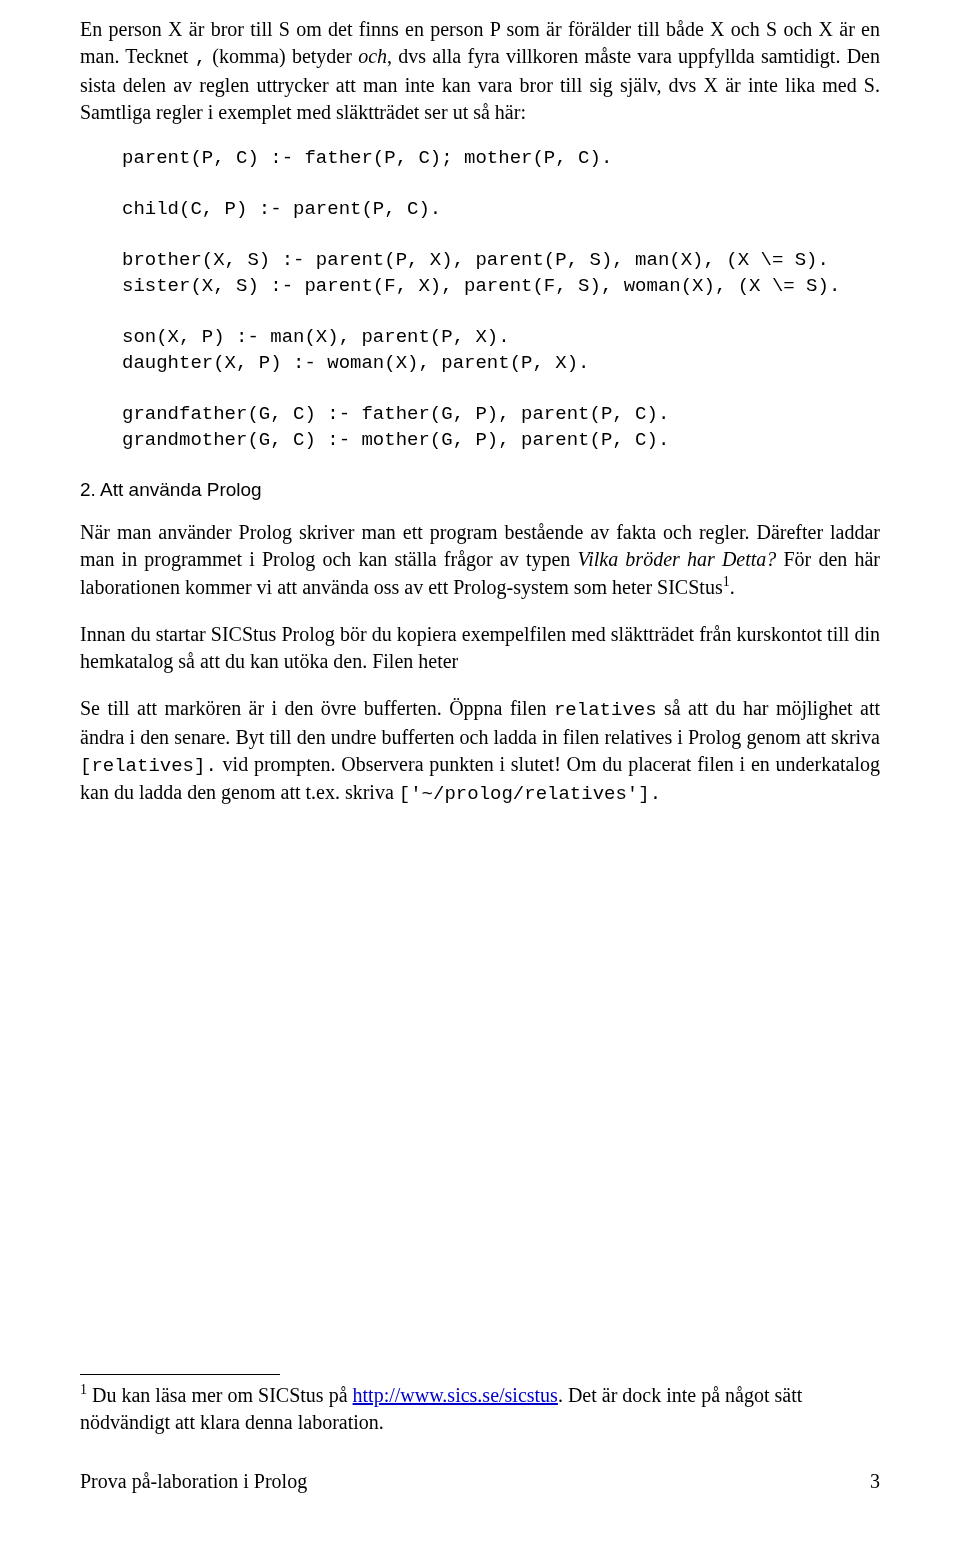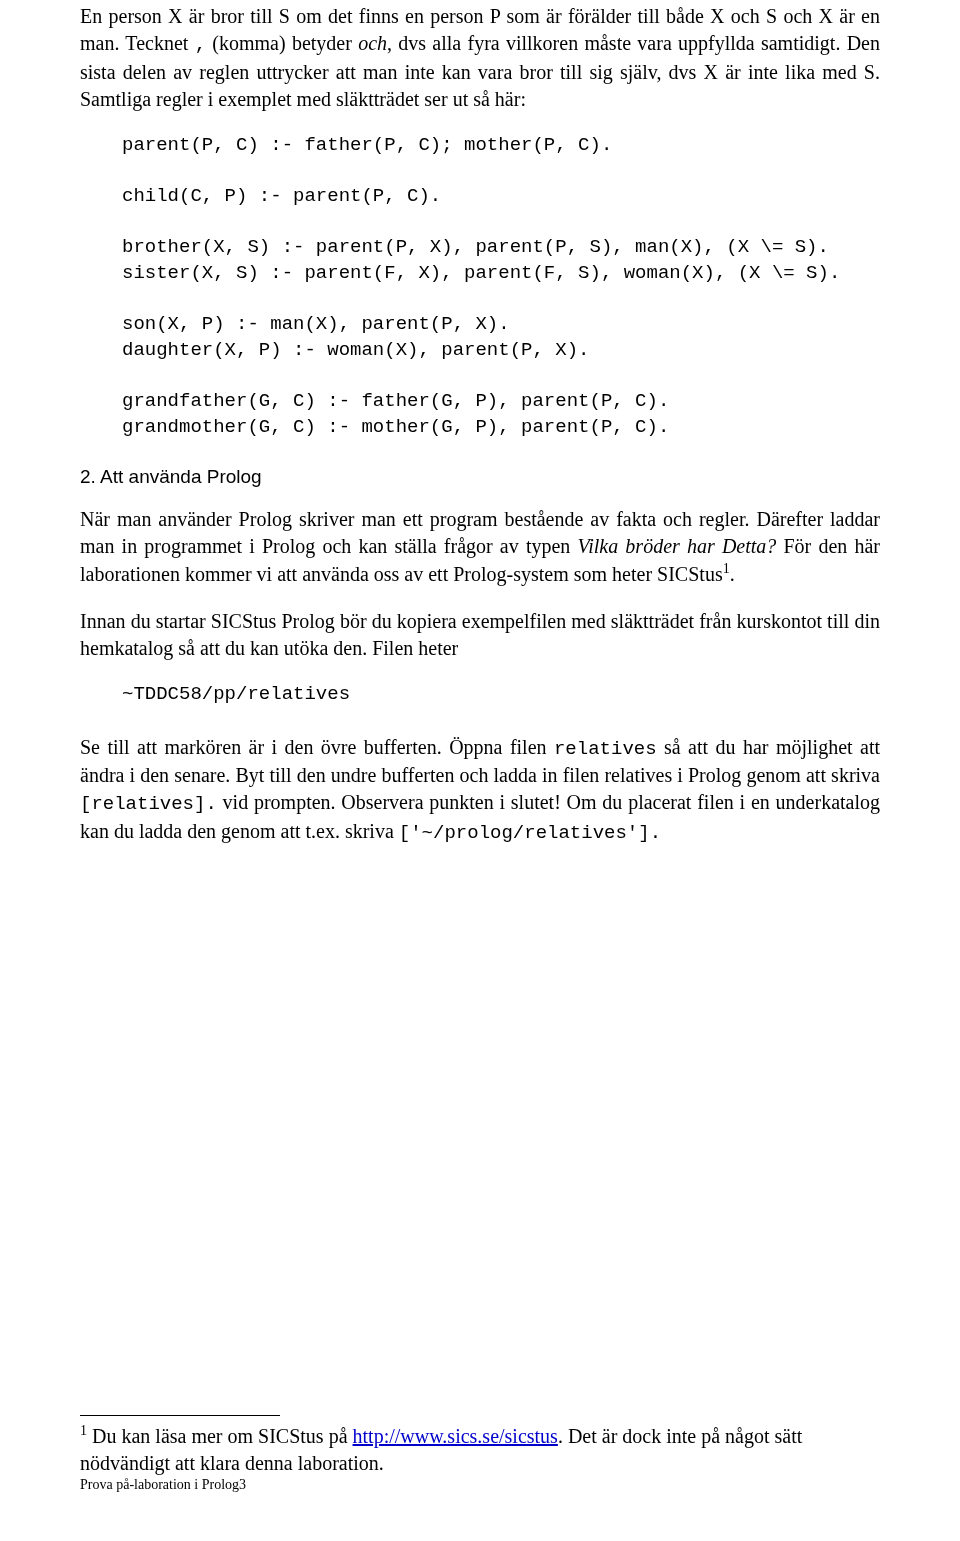--- a/index.html
+++ b/index.html
@@ -6,21 +6,21 @@
     margin: 0;
     padding: 0;
     background: #ffffff;
     font-family: "Century Schoolbook", "New Century Schoolbook", Georgia, serif;
     color: #000000;
   }
   .page {
     width: 960px;
     min-height: 1541px;
     box-sizing: border-box;
-    padding: 3px 80px 48px 80px;
+    padding: 16px 80px 48px 80px;
     position: relative;
     display: flex;
     flex-direction: column;
     justify-content: space-between;
   }
   .content {
   }
   p.body {
     font-size: 20px;
     line-height: 1.35;
@@ -54,22 +54,23 @@
     width: 200px;
     margin: 40px 0 6px 0;
   }
   .footnote {
     font-size: 20px;
     line-height: 1.35;
     margin: 0;
   }
   .footer {
     display: flex;
-    justify-content: flex-start;
-    font-size: 14px;
+    justify-content: space-between;
+    font-size: 20px;
+    margin-top: 34px;
   }
   sup { font-size: 0.7em; }
 </style>
 </head>
 <body>
 
 <div class="page">
   <div class="content">
 
     <p class="body">
@@ -90,21 +91,20 @@
 grandmother(G, C) :- mother(G, P), parent(P, C).</pre>
 
     <h2 class="section">2. Att använda Prolog</h2>
 
     <p class="body">
       <span>När man använder Prolog skriver man ett program bestående av fakta och regler. Därefter laddar man in programmet i Prolog och kan ställa frågor av typen </span><i>Vilka bröder har Detta?</i><span> För den här laborationen kommer vi att använda oss av ett Prolog-system som heter SICStus</span><sup>1</sup><span>.</span>
     </p>
 
     <p class="body">Innan du startar SICStus Prolog bör du kopiera exempelfilen med släktträdet från kurskontot till din hemkatalog så att du kan utöka den. Filen heter</p>
 
-    <pre class="code">~TDDC58/pp/relatives</pre>
 
 
 
 
     <p class="body">
       <span>Se till att markören är i den övre bufferten. Öppna filen </span><span class="code-inline">relatives</span><span> så att du har möjlighet att ändra i den senare. Byt till den undre bufferten och ladda in filen relatives i Prolog genom att skriva </span><span class="code-inline">[relatives].</span><span> vid prompten. Observera punkten i slutet! Om du placerat filen i en underkatalog kan du ladda den genom att t.ex. skriva </span><span class="code-inline">['~/prolog/relatives'].</span>
     </p>
 
   </div>
 

